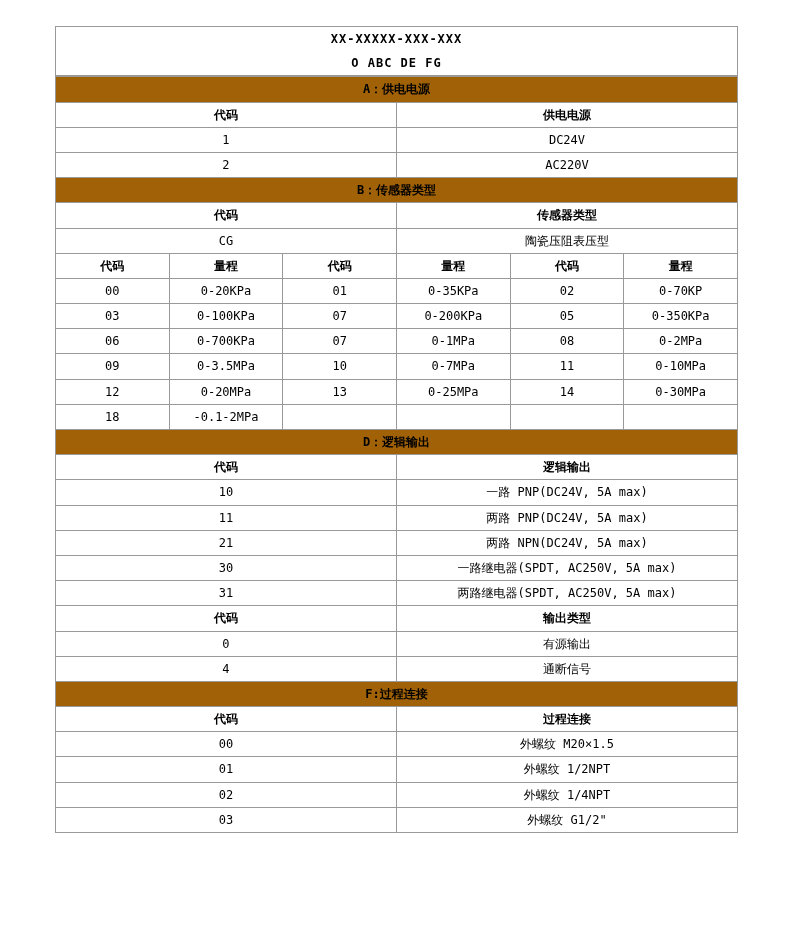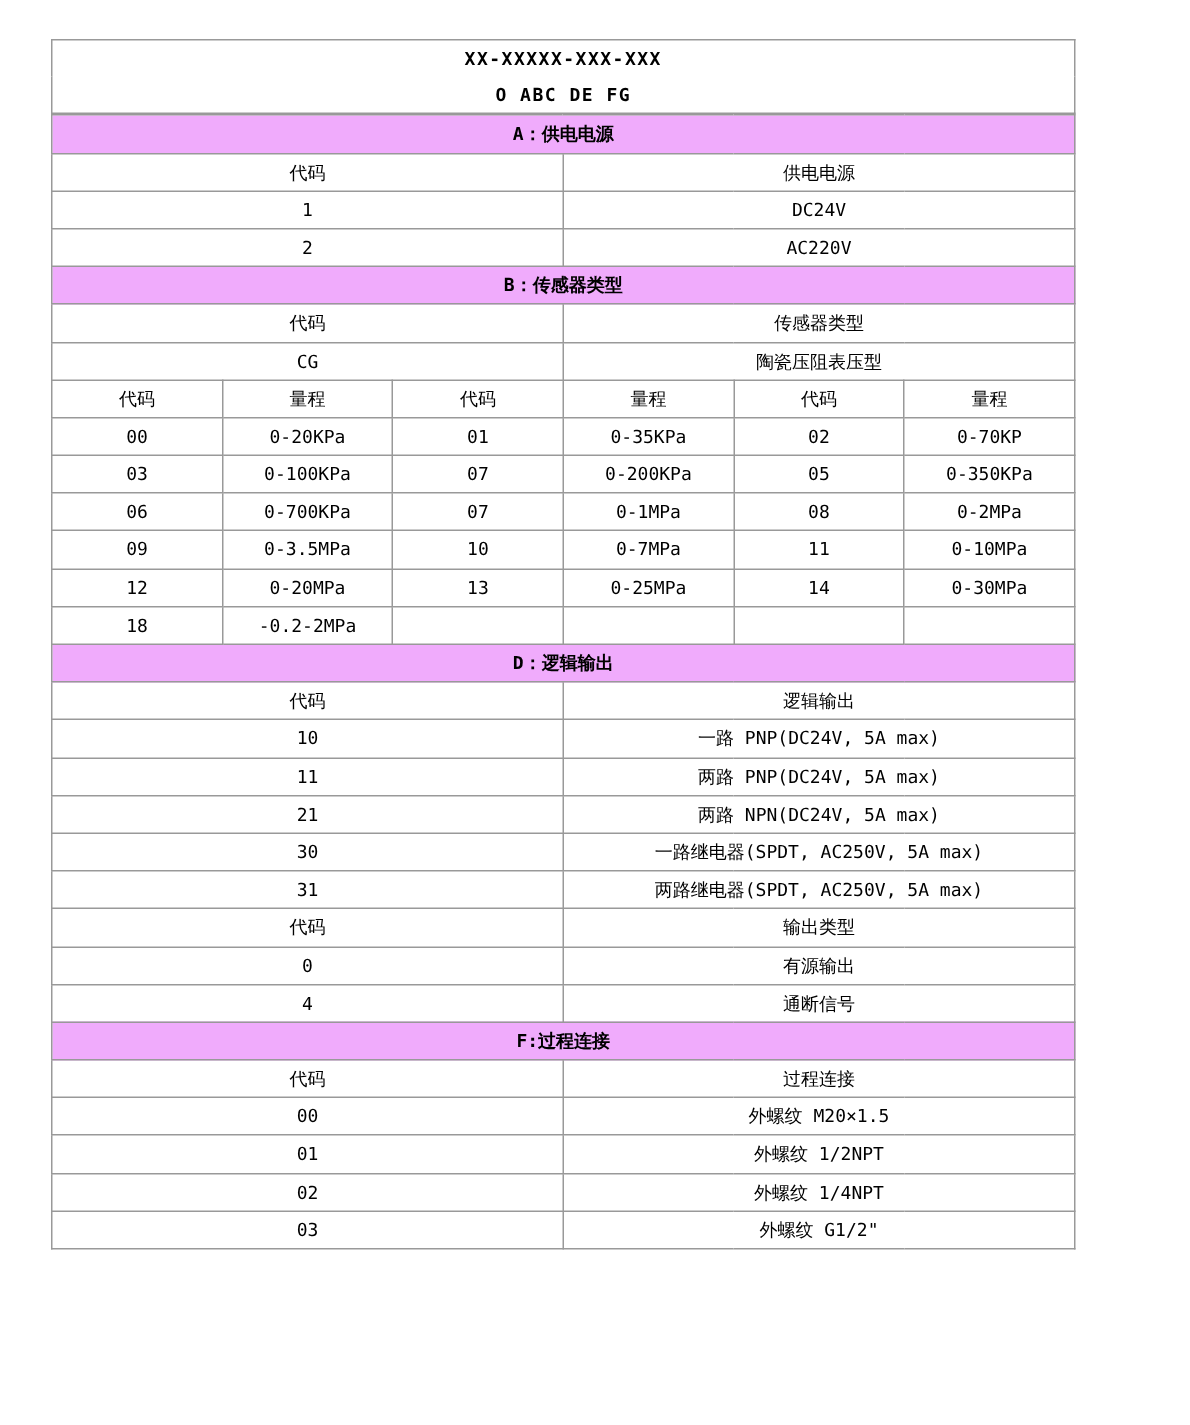--- a/index.html
+++ b/index.html
@@ -11,21 +11,21 @@
     width: 793px;
     height: 950px;
     font-family: "Liberation Serif", serif;
     color: #000000;
   }
   .page {
     width: 791px;
     height: 950px;
     position: relative;
     box-sizing: border-box;
-    padding: 26px 55px 0 34px;
+    padding: 26px 55px 0 55px;
   }
   table.spec {
     width: 683px;
     border-collapse: collapse;
     table-layout: fixed;
   }
   table.spec td {
     border: 1px solid #999999;
     font-size: 12px;
     line-height: 1.35;
@@ -44,36 +44,36 @@
   }
   td.code-line2 {
     text-align: left;
     padding-left: 22px;
     font-size: 12px;
     letter-spacing: 1px;
     font-weight: bold;
     border-top: none !important;
   }
   td.section {
-    background: #f0abfc;
+    background: #a16207;
     text-align: left;
     padding-left: 10px;
     font-weight: bold;
     font-size: 12px;
     font-family: "DejaVu Sans Mono", monospace;
   }
   td.note {
     background: #eeeeee;
     text-align: left;
     padding-left: 10px;
     font-size: 12px;
     font-family: "DejaVu Sans Mono", monospace;
   }
   td.hdr {
-    font-weight: normal;
+    font-weight: bold;
   }
 </style>
 </head>
 <body>
 
 <div class="page">
 
   <table class="spec">
     <tbody>
       <tr>
@@ -156,21 +156,21 @@
         <tr>
           <td colspan="1">12</td>
           <td colspan="1">0-20MPa</td>
           <td colspan="1">13</td>
           <td colspan="1">0-25MPa</td>
           <td colspan="1">14</td>
           <td colspan="1">0-30MPa</td>
         </tr>
         <tr>
           <td colspan="1">18</td>
-          <td colspan="1">-0.2-2MPa</td>
+          <td colspan="1">-0.1-2MPa</td>
           <td colspan="1"></td>
           <td colspan="1"></td>
           <td colspan="1"></td>
           <td colspan="1"></td>
         </tr>
         <tr>
           <td class="section" colspan="6">D：逻辑输出</td>
         </tr>
         <tr>
           <td class="hdr" colspan="3">代码</td>

